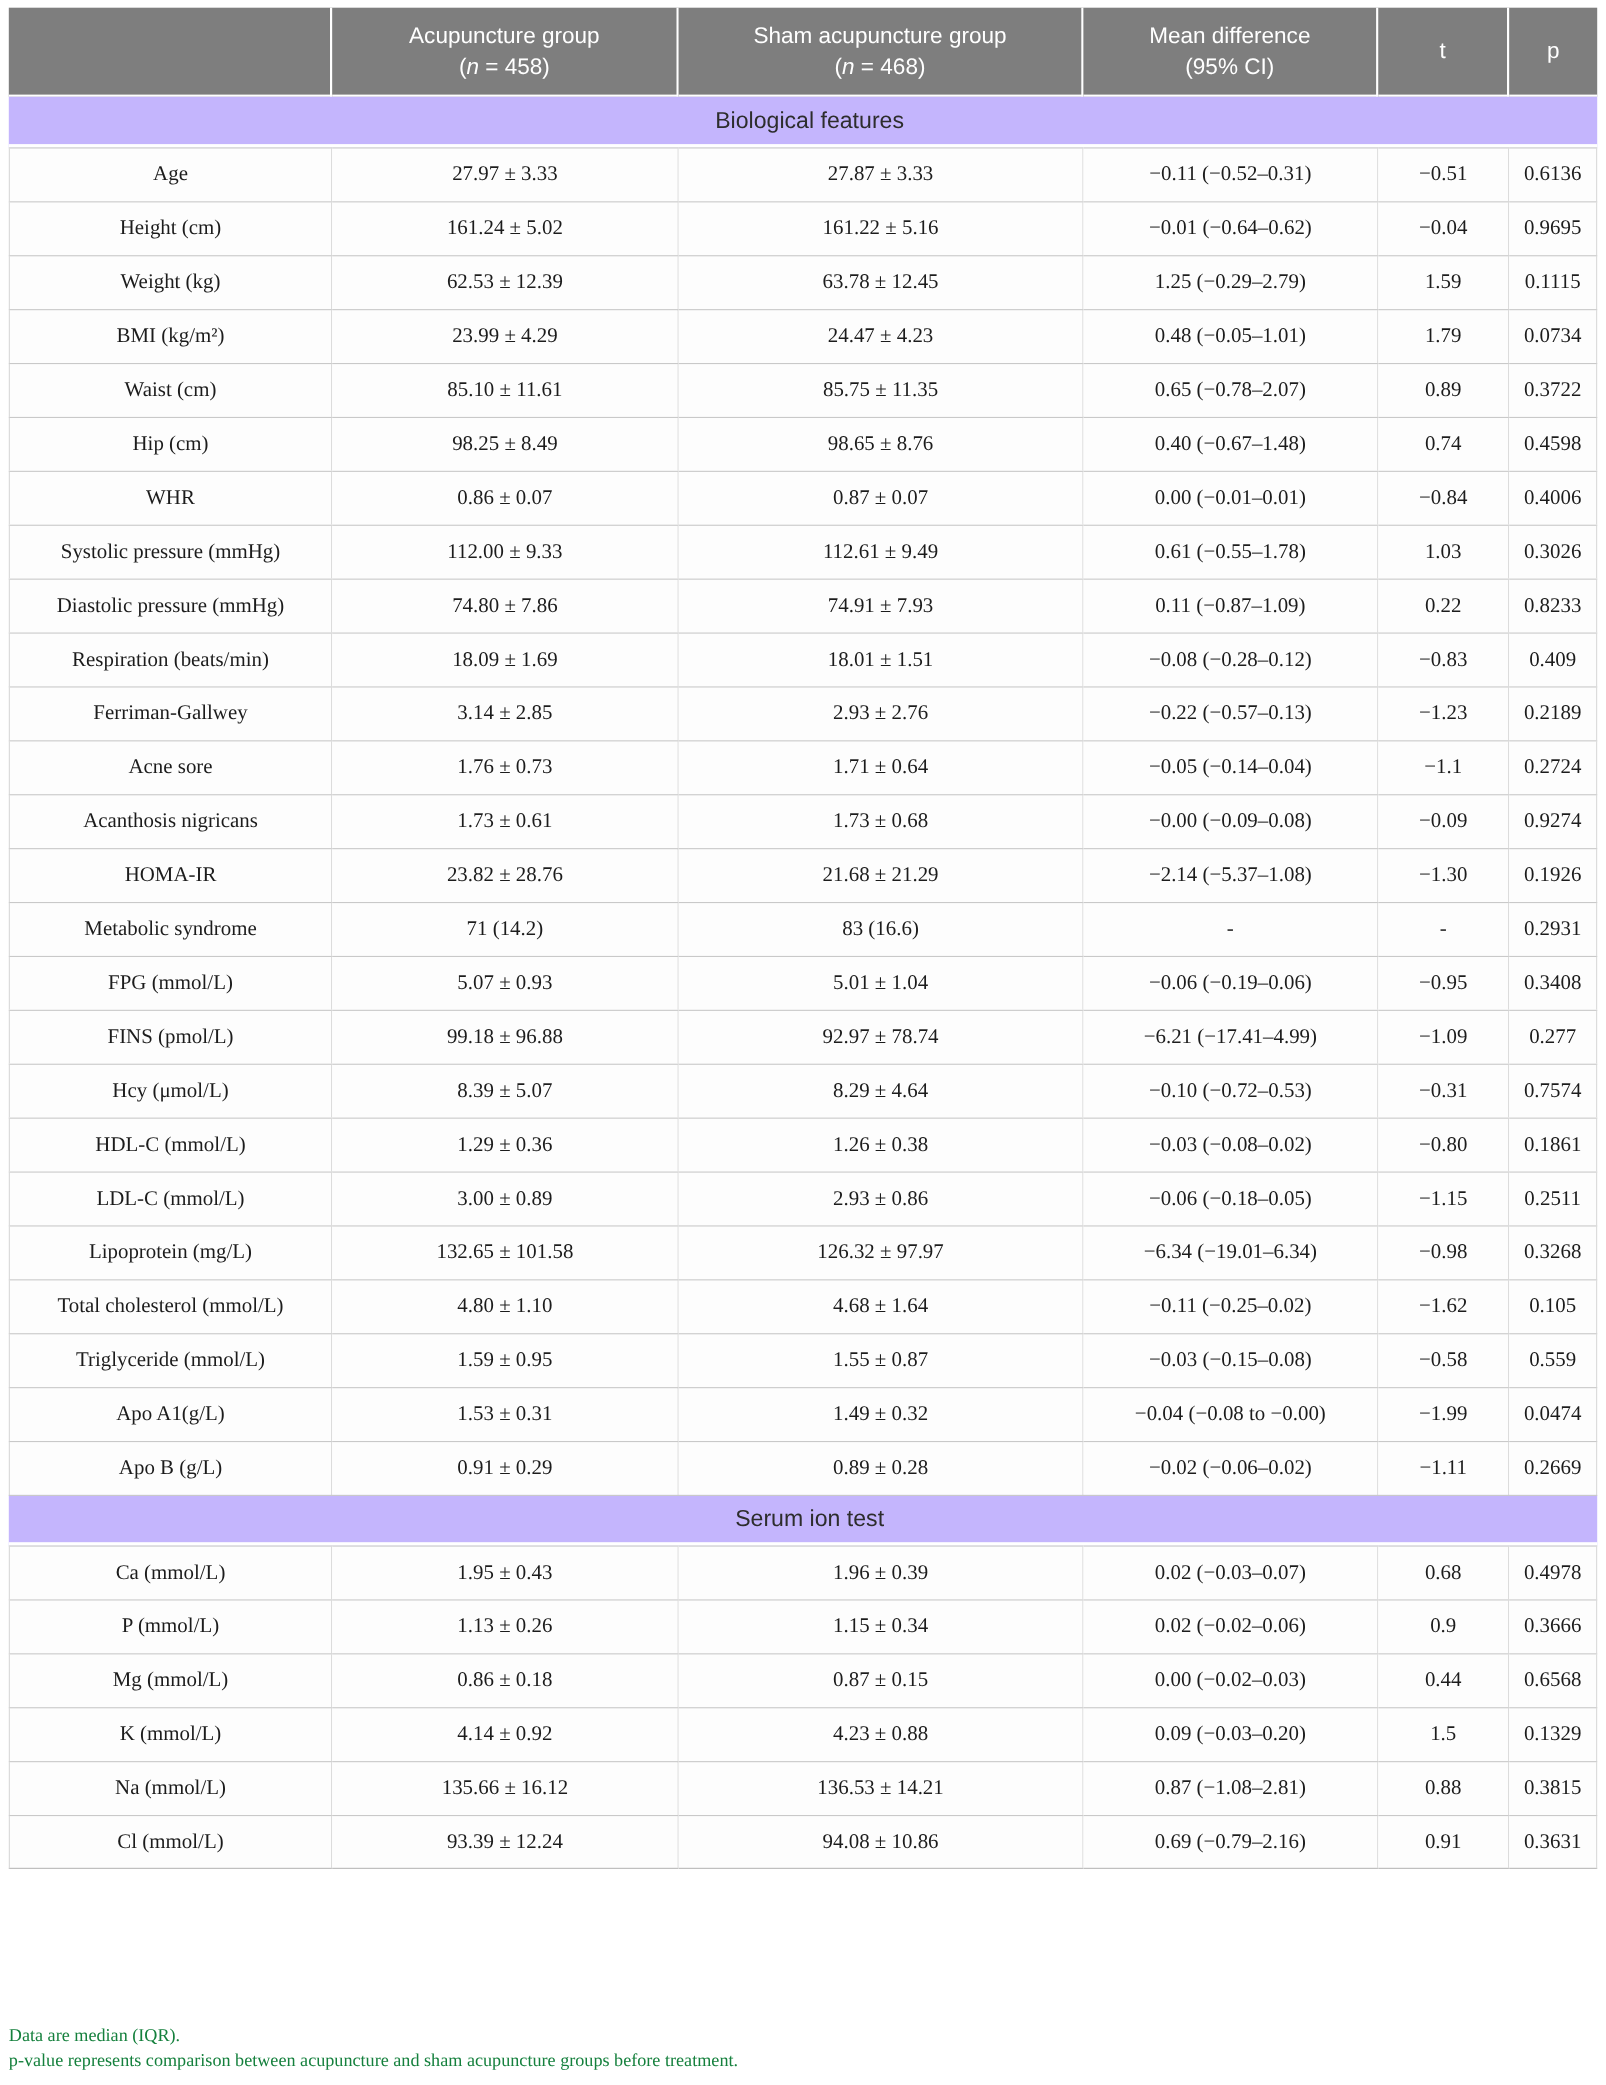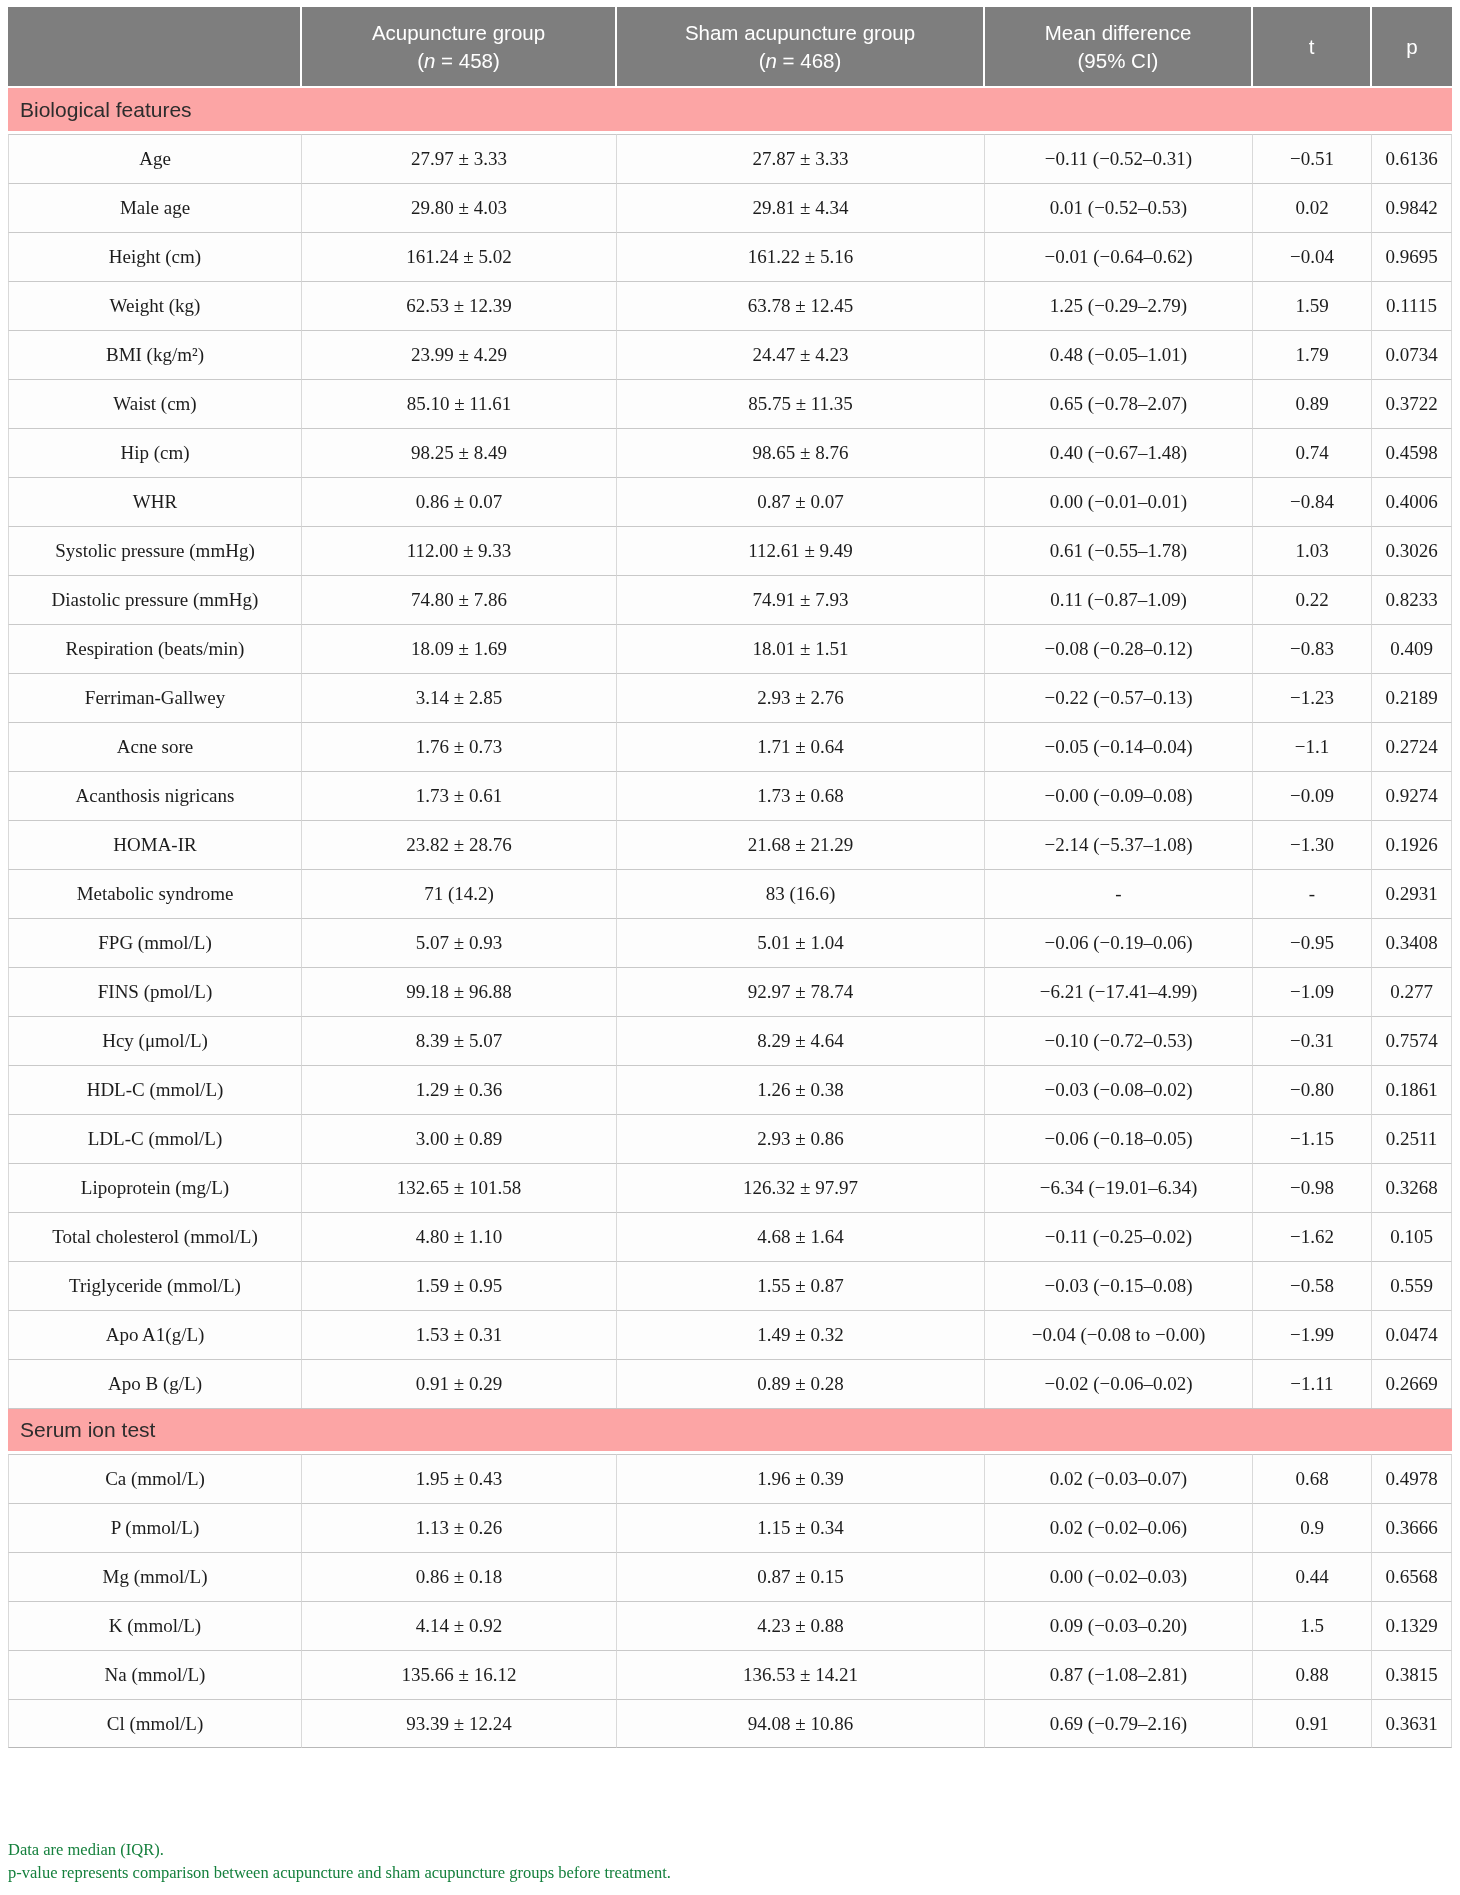--- a/index.html
+++ b/index.html
@@ -40,26 +40,26 @@
     vertical-align: middle;
     border-right: 2px solid #ffffff;
     border-bottom: 2px solid #ffffff;
     padding: 0 6px;
     box-sizing: border-box;
   }
   thead th:last-child { border-right: none; }
   thead th .hdr-italic { font-style: italic; }
 
   tr.section-row td {
-    background: #fca5a5;
+    background: #c4b5fd;
     height: 46px;
     font-family: "Liberation Sans", sans-serif;
     font-size: 21px;
     color: #2d2d2d;
-    text-align: left;
+    text-align: center;
     vertical-align: middle;
     padding: 0 0 0 12px;
     border-top: 1px solid #c9c9c9;
     border-bottom: 3px solid #ffffff;
     box-sizing: border-box;
   }
   tbody tr.section-row:first-child td { border-top: none; }
 
   tr.data-row td {
     background: #fdfdfd;
@@ -129,28 +129,20 @@
 
   <tr class="data-row">
     <td>Age</td>
     <td>27.97 ± 3.33</td>
     <td>27.87 ± 3.33</td>
     <td>−0.11 (−0.52–0.31)</td>
     <td>−0.51</td>
     <td>0.6136</td>
   </tr>
 
-  <tr class="data-row">
-    <td>Male age</td>
-    <td>29.80 ± 4.03</td>
-    <td>29.81 ± 4.34</td>
-    <td>0.01 (−0.52–0.53)</td>
-    <td>0.02</td>
-    <td>0.9842</td>
-  </tr>
 
   <tr class="data-row">
     <td>Height (cm)</td>
     <td>161.24 ± 5.02</td>
     <td>161.22 ± 5.16</td>
     <td>−0.01 (−0.64–0.62)</td>
     <td>−0.04</td>
     <td>0.9695</td>
   </tr>
 

